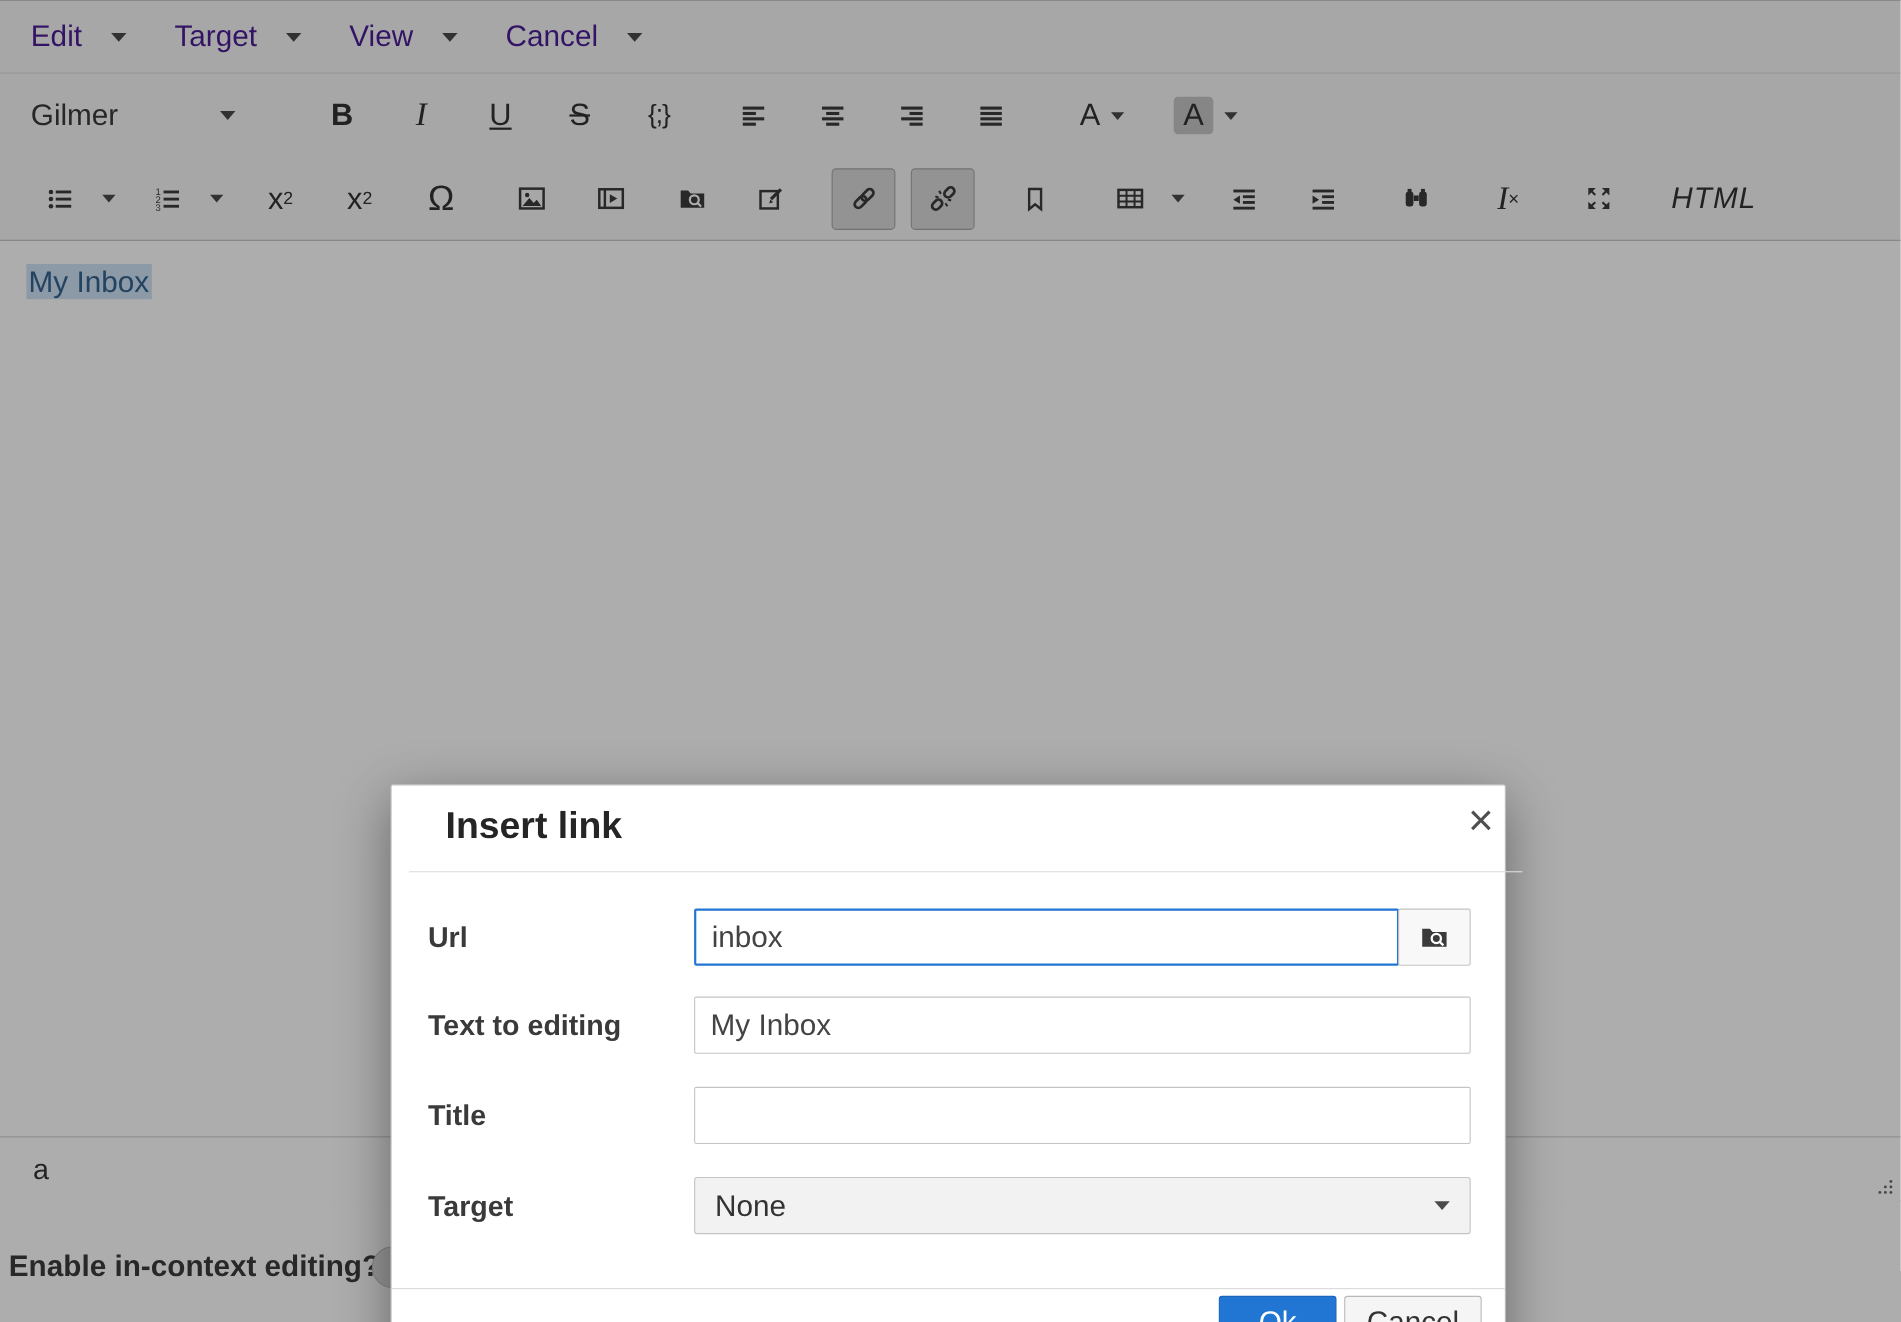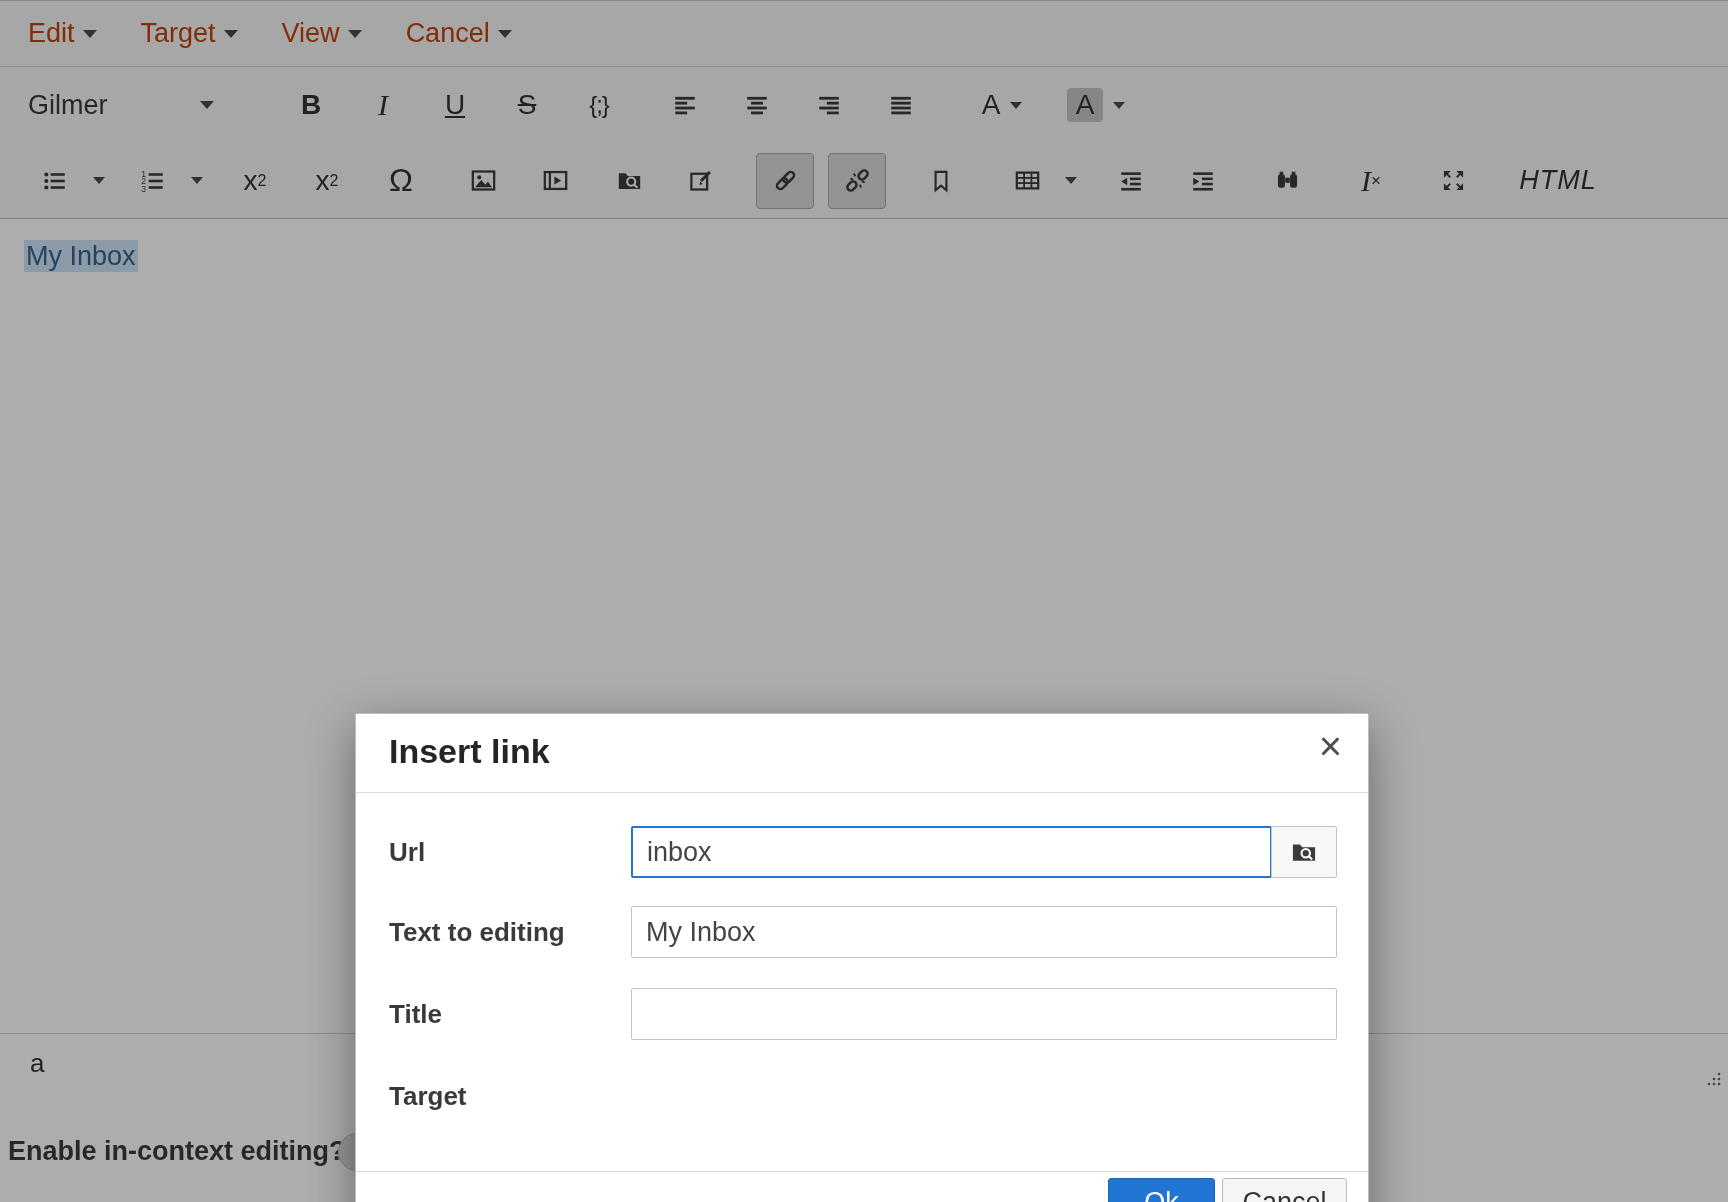--- a/index.html
+++ b/index.html
@@ -12,22 +12,22 @@
     color: #333;
   }
 
   
   .editor-shell { position:absolute; left:0; top:0; width:1728px; height:1092px;
                   background:#fff; border-top:1px solid #c9c9c9; border-bottom:1px solid #9a9a9a; }
 
   .menubar { position:absolute; left:0; top:0; width:100%; height:66px;
              background:#f7f7f7; border-bottom:1px solid #d6d6d6;
              display:flex; align-items:center; padding-left:28px; }
-  .menu-item { display:flex; align-items:center; gap:8px; margin-right:44px;
-               font-size:27px; color:#c2410c; cursor:default; }
+  .menu-item { display:flex; align-items:center; gap:26px; margin-right:44px;
+               font-size:27px; color:#4c1d95; cursor:default; }
   .caret { width:0; height:0; border-left:7px solid transparent; border-right:7px solid transparent;
            border-top:8px solid #4a4a4a; }
   .caret.sm { border-left-width:6px; border-right-width:6px; border-top-width:7px; }
 
   .toolbar { position:absolute; left:0; width:100%; background:#f7f7f7;
              display:flex; align-items:center; padding-left:26px; }
   .toolbar.row1 { top:66px; height:76px; }
   .toolbar.row2 { top:142px; height:76px; border-bottom:1px solid #bdbdbd; }
 
   .tb-select { width:196px; height:56px; display:flex; align-items:center; justify-content:space-between;
@@ -75,21 +75,21 @@
   .toggle-knob { position:absolute; left:338px; top:1133px; width:38px; height:38px; border-radius:50%;
                  background:#dedede; border:1px solid #c2c2c2; }
 
   
   .overlay { position:absolute; left:0; top:0; width:1728px; height:1202px;
              background:rgba(0,0,0,0.32); z-index:40; }
 
   .dialog { position:absolute; left:355px; top:713px; width:1014px; height:560px; background:#fff;
             border:1px solid #bdbdbd; border-radius:2px; box-shadow:0 14px 48px rgba(0,0,0,0.4);
             z-index:60; }
-  .dlg-header { position:absolute; left:0; top:0; width:100%; height:79px; border-bottom:1px solid #dcdcdc; }
+  .dlg-header { position:absolute; left:16px; top:0; width:100%; height:79px; border-bottom:1px solid #dcdcdc; }
   .dlg-title { position:absolute; left:33px; top:18px; font-size:34px; font-weight:bold; color:#252525; }
   .dlg-close { position:absolute; right:26px; top:12px; font-size:40px; font-weight:300; color:#4f4f4f;
                line-height:1; cursor:default; }
 
   .dlg-row { position:absolute; left:33px; height:52px; display:flex; align-items:center; }
   .dlg-label { width:242px; font-size:26px; font-weight:600; color:#3a3a3a; }
   .dlg-input { height:52px; border:1px solid #c4c4c4; border-radius:2px; font-size:27px; color:#444;
                padding:0 14px; font-family:"Liberation Sans", sans-serif; outline:none; background:#fff; }
   .dlg-input.focused { border:2px solid #2276d3; }
   .w-url { width:641px; }
@@ -413,19 +413,23 @@
     <input class="dlg-input w-full" type="text" value="My Inbox" style="">
   </div>
 
   <div class="dlg-row" style="top:274px">
     <div class="dlg-label">Title</div>
     <input class="dlg-input w-full" type="text" value="" style="">
   </div>
 
   <div class="dlg-row" style="top:356px">
     <div class="dlg-label">Target</div>
+    <div class="dlg-select">
+      <span>None</span>
+      <span class="caret"></span>
+    </div>
   </div>
 
   <div class="dlg-footer">
     <div class="btn btn-ok">Ok</div>
     <div class="btn btn-cancel">Cancel</div>
   </div>
 </div>
 
 </body></html>

